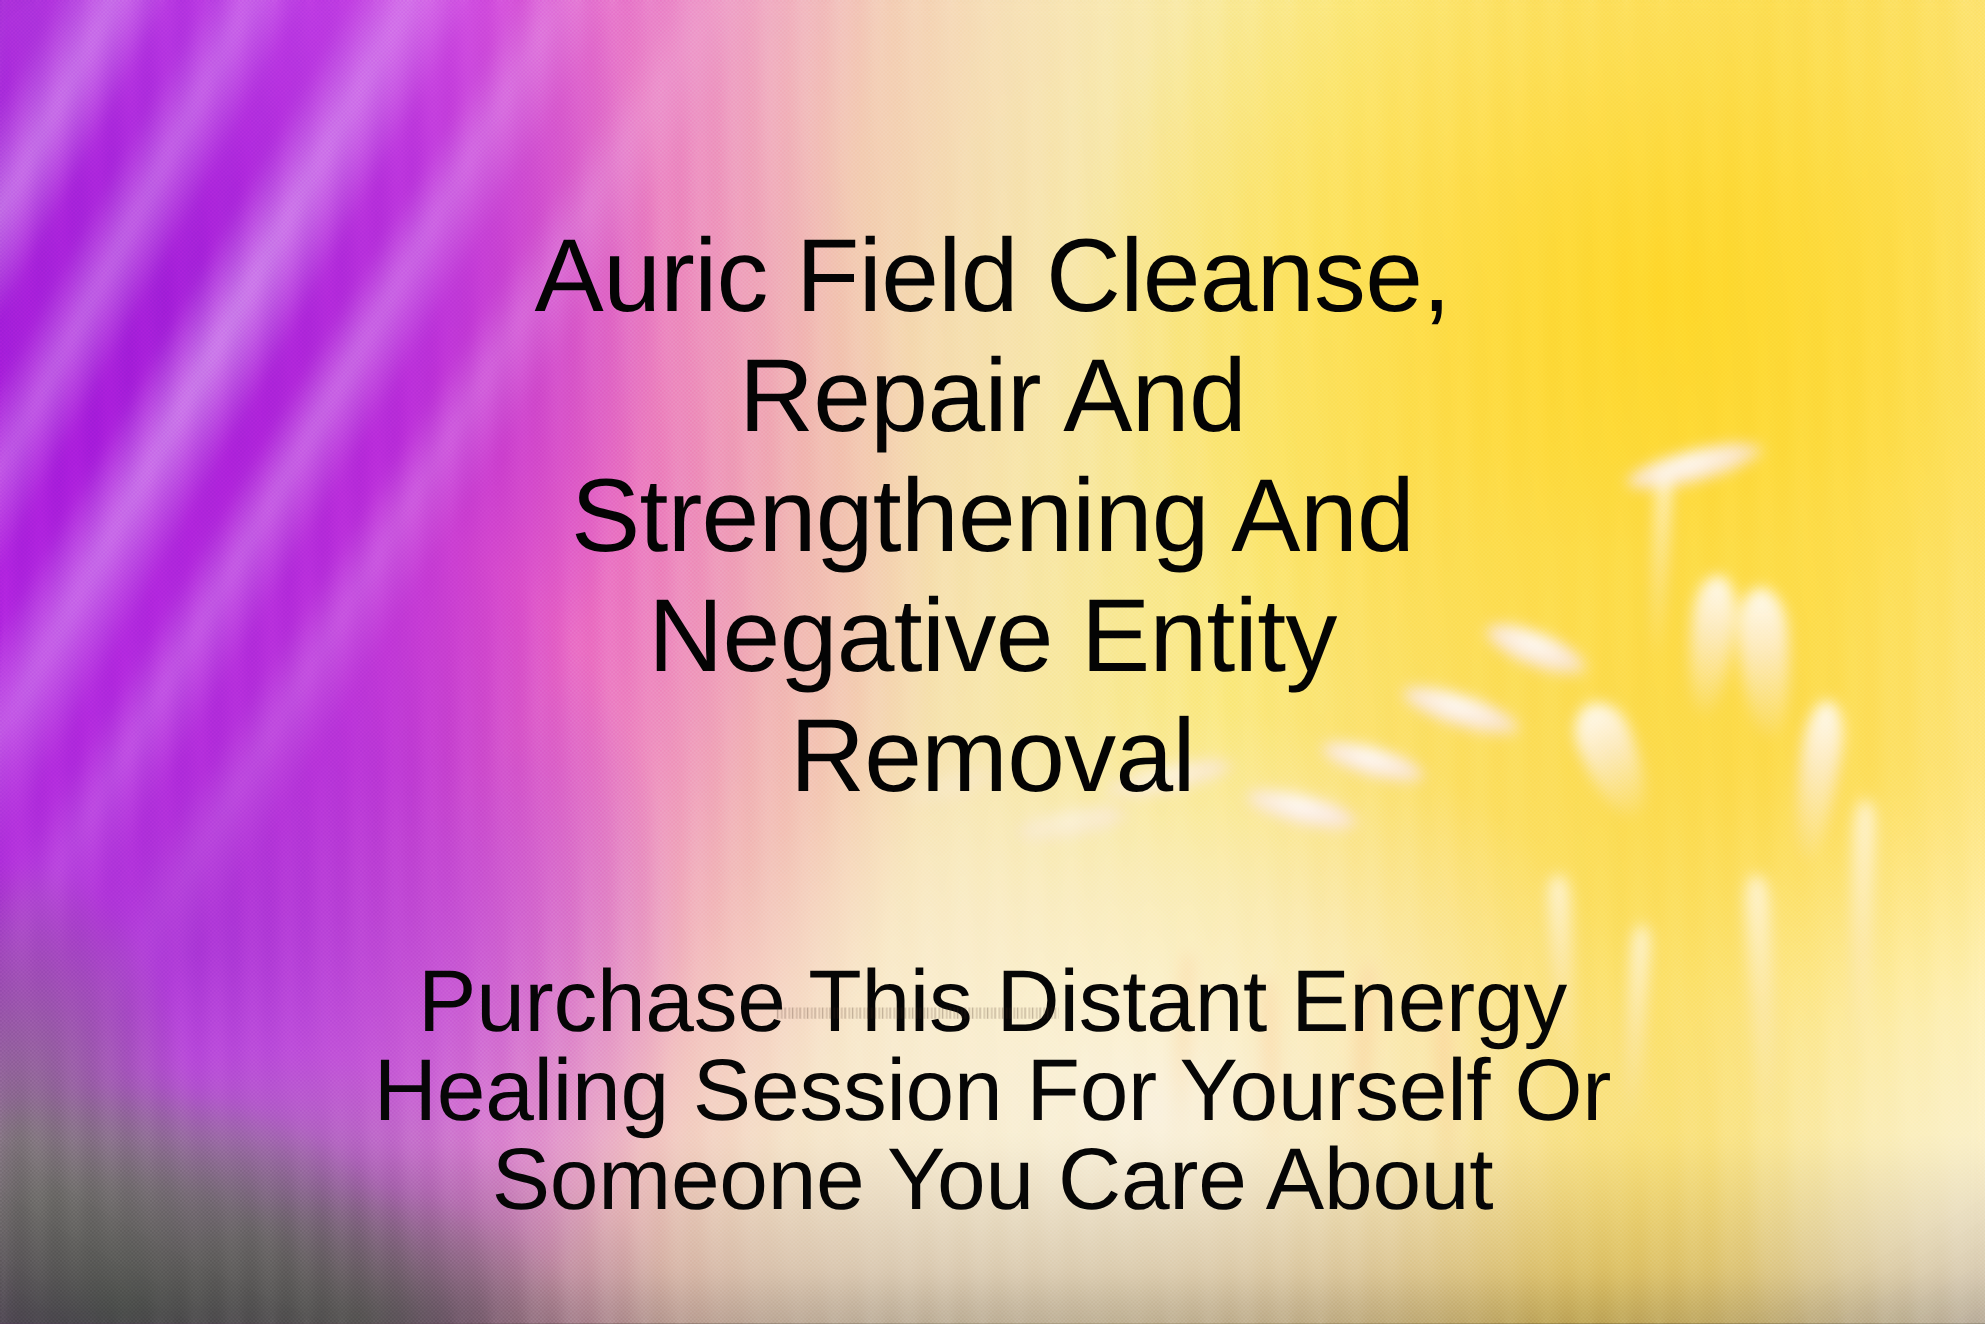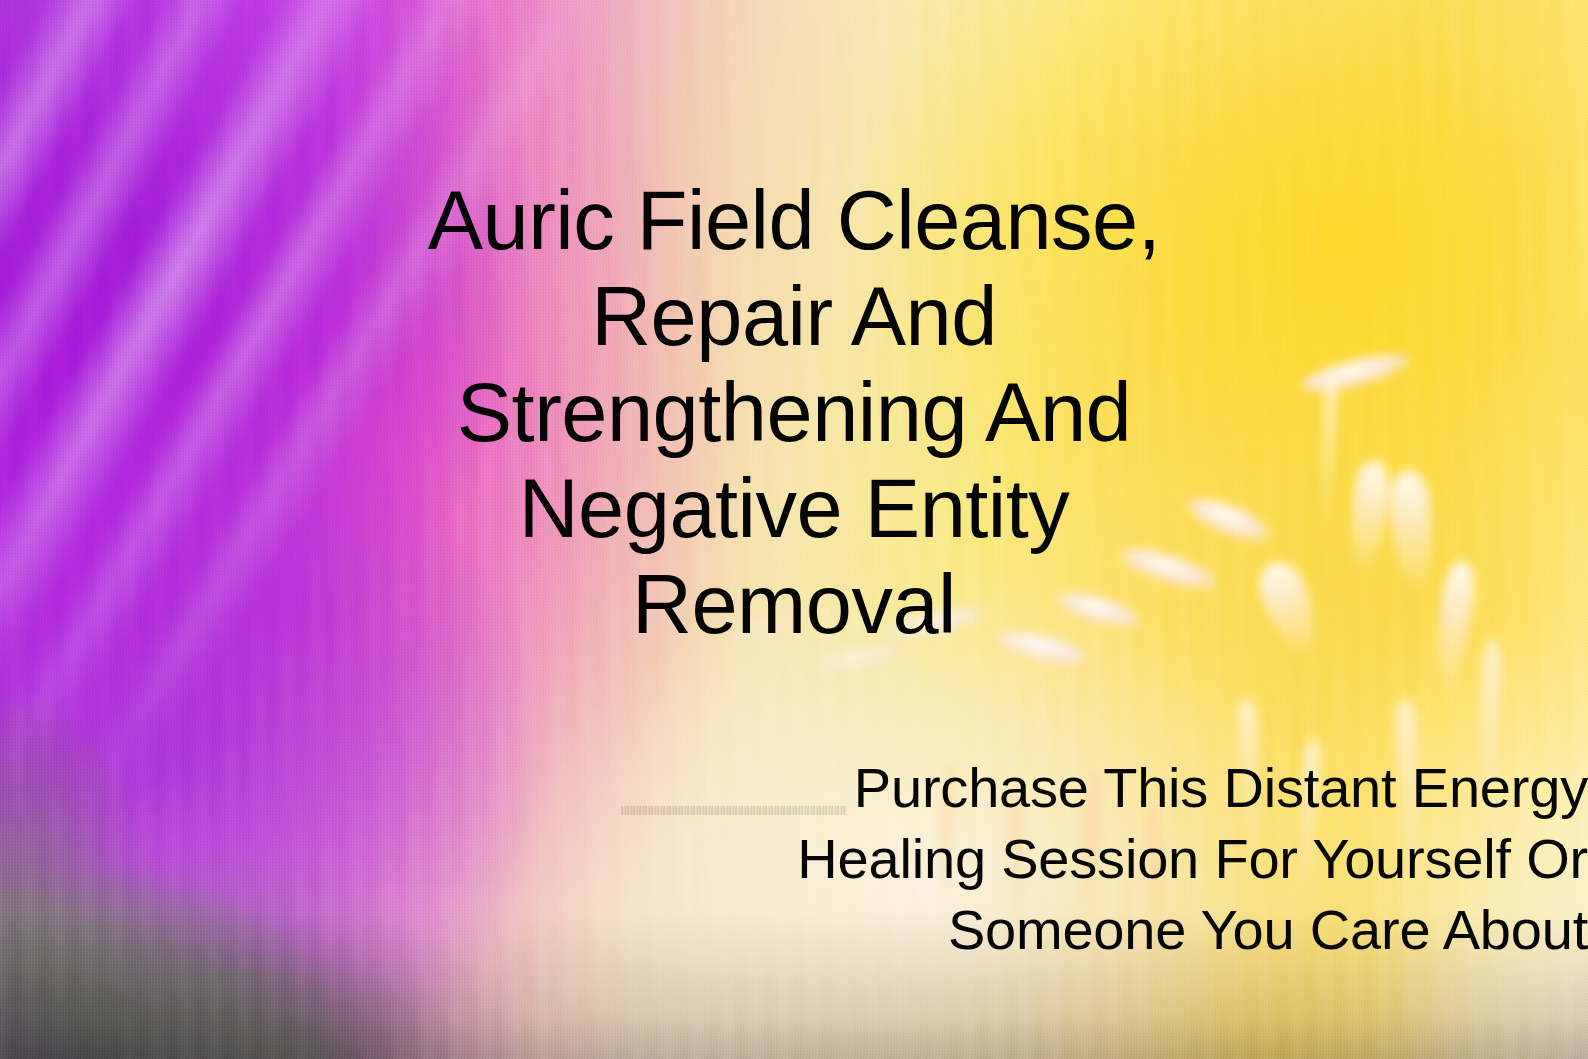--- a/index.html
+++ b/index.html
@@ -198,23 +198,23 @@
     font-weight: 400;
     letter-spacing: -0.5px;
     white-space: pre-line;
     -webkit-font-smoothing: antialiased;
   }
   #subhead {
     position: absolute;
     left: 0;
     right: 0;
     top: 696px;
-    text-align: right;
+    text-align: center;
     color: #060606;
-    font-size: 56px;
+    font-size: 70px;
     line-height: 71px;
     font-weight: 400;
     letter-spacing: -0.2px;
     white-space: pre-line;
     -webkit-font-smoothing: antialiased;
   }
   
   #watermark {
     position: absolute;
     left: 621px;

